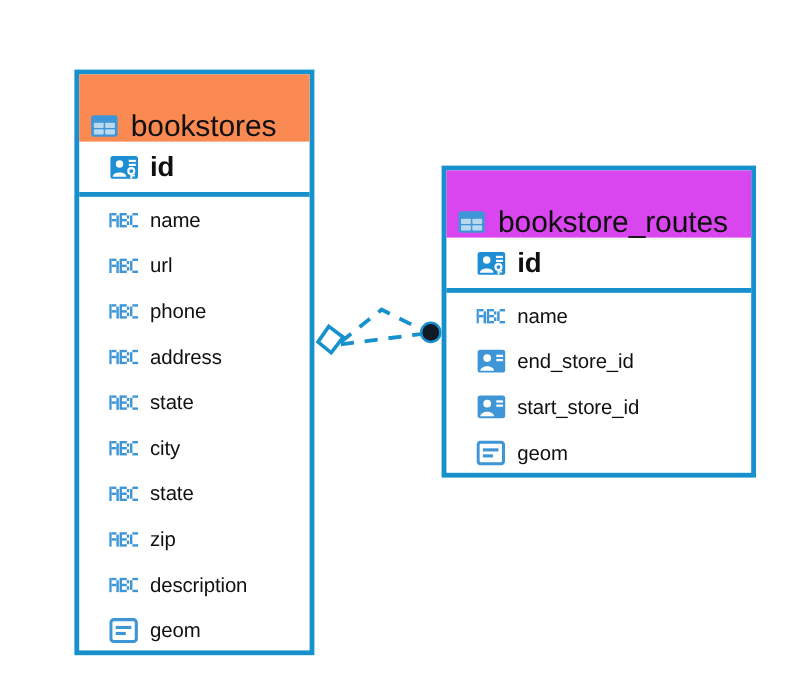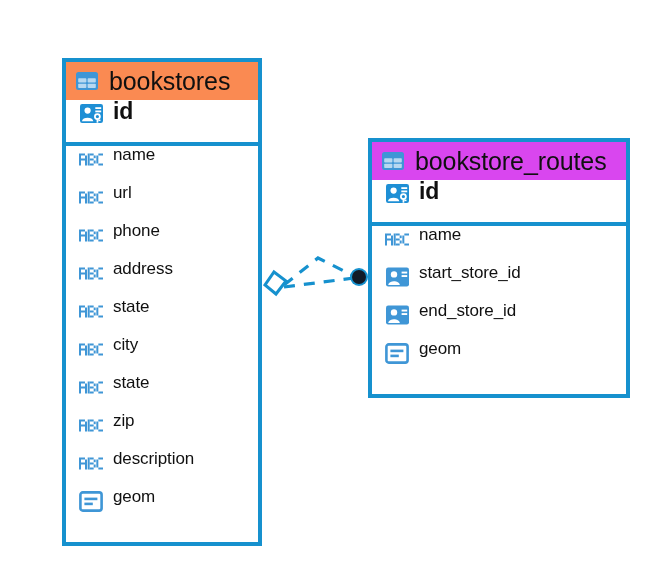--- a/index.html
+++ b/index.html
@@ -28,22 +28,22 @@
   .entity {
     position: absolute;
     box-sizing: border-box;
     background: #ffffff;
     border: 4px solid #1691ce;
     z-index: 3;
   }
   .entity-header {
     box-sizing: border-box;
     display: flex;
-    align-items: center;
-    height: 38px;
+    align-items: flex-end;
+    height: 56px;
     padding: 0 8px;
     gap: 9px;
   }
   .entity-header.orange { background: #fa8a52; }
   .entity-header.grey   { background: #d946ef; }
 
   .entity-title {
     font-size: 25px;
     color: #101010;
     line-height: 1;
@@ -52,22 +52,23 @@
   }
 
   .pk-section {
     box-sizing: border-box;
     border-bottom: 4px solid #1691ce;
   }
 
   .field {
     box-sizing: border-box;
     display: flex;
+    align-items: center;
     height: 38px;
-    padding: 0 12px;
+    padding: 0 24px;
     gap: 9px;
   }
   .field-label {
     font-size: 17px;
     color: #101010;
     line-height: 1;
     white-space: nowrap;
     letter-spacing: -0.1px;
   }
   .field-label.pk {
@@ -420,34 +421,34 @@
       <div class="field">
         <span class="icon">
           <svg width="25" height="22" viewBox="0 0 25 22">
             <rect x="1" y="1.5" width="23" height="19" rx="2.2" fill="#3f96d6"></rect>
             <circle cx="9" cy="8.4" r="3.2" fill="#ffffff"></circle>
             <path d="M 3.2 18.9 C 3.8 13.9 14.2 13.9 14.8 18.9 Z" fill="#ffffff"></path>
             <rect x="16.6" y="5.6" width="5.6" height="1.9" fill="#ffffff"></rect>
             <rect x="16.6" y="9.1" width="5.6" height="1.9" fill="#ffffff"></rect>
           </svg>
         </span>
-        <span class="field-label">start_store_id</span>
+        <span class="field-label">end_store_id</span>
       </div>
 
       <div class="field">
         <span class="icon">
           <svg width="25" height="22" viewBox="0 0 25 22">
             <rect x="1" y="1.5" width="23" height="19" rx="2.2" fill="#3f96d6"></rect>
             <circle cx="9" cy="8.4" r="3.2" fill="#ffffff"></circle>
             <path d="M 3.2 18.9 C 3.8 13.9 14.2 13.9 14.8 18.9 Z" fill="#ffffff"></path>
             <rect x="16.6" y="5.6" width="5.6" height="1.9" fill="#ffffff"></rect>
             <rect x="16.6" y="9.1" width="5.6" height="1.9" fill="#ffffff"></rect>
           </svg>
         </span>
-        <span class="field-label">end_store_id</span>
+        <span class="field-label">start_store_id</span>
       </div>
 
       <div class="field">
         <span class="icon">
           <svg width="24" height="21" viewBox="0 0 24 21">
             <rect x="1.4" y="1.4" width="21.2" height="18.2" rx="2.4" fill="#ffffff" stroke="#3f96d6" stroke-width="2.6"></rect>
             <rect x="5.4" y="6.6" width="13" height="2.6" fill="#3f96d6"></rect>
             <rect x="5.4" y="11.6" width="8.4" height="2.6" fill="#3f96d6"></rect>
           </svg>
         </span>

